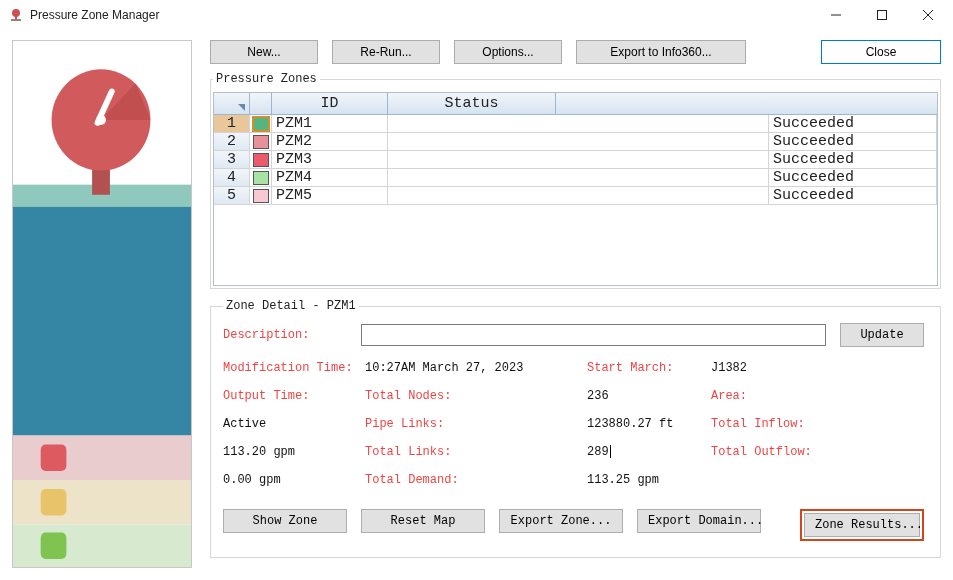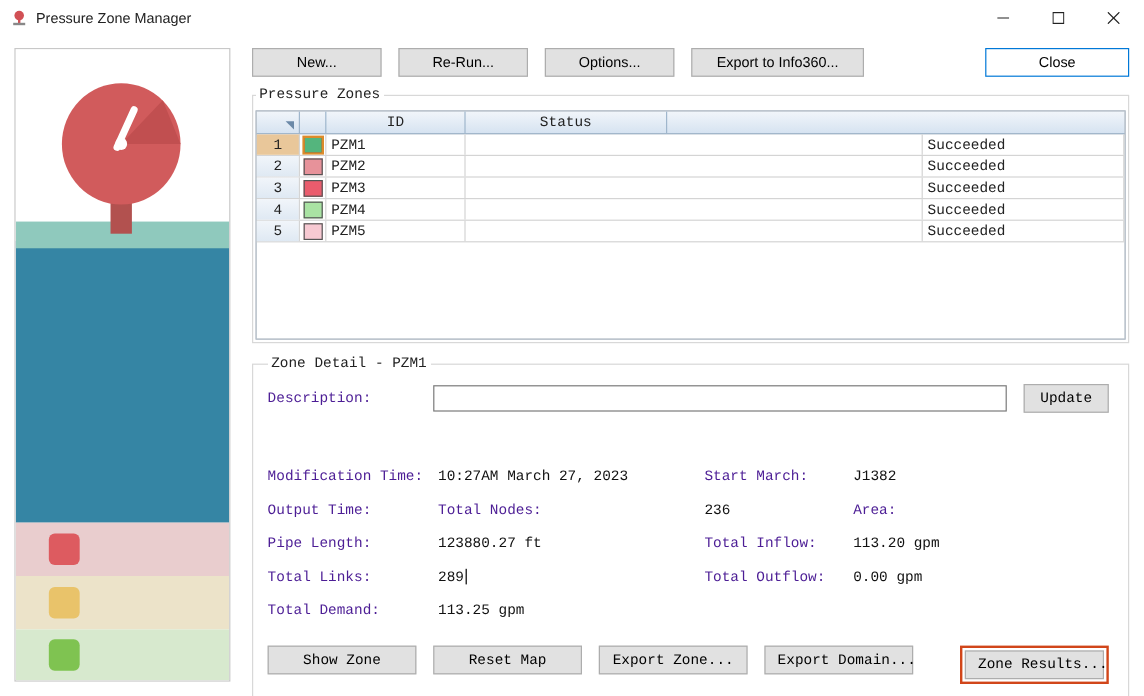--- a/index.html
+++ b/index.html
@@ -48,33 +48,33 @@
     height: 24px;
     padding: 0 10px;
     background: #e1e1e1;
     border: 1px solid #adadad;
     font-size: 12px;
     font-family: inherit;
     cursor: pointer;
     white-space: nowrap;
   }
   .btn-wide { width: 108px; }
-  .btn-xwide { width: 144px; }
+  .btn-xwide { width: 170px; }
   .btn-close { width: 120px; border: 1px solid #0078d7; background:#fff; }
   .toolbar .grow { flex:1; }
   fieldset {
     border: 1px solid #d8d8d8;
     margin: 0 0 10px 0;
     padding: 6px 2px 2px 2px;
     font-family: Liberation Mono, monospace;
   }
   fieldset legend { font-size: 12px; padding: 0 3px; }
   .grid {
     border: 1px solid #b5bfc9;
-    font-size: 12px;
+    font-size: 15px;
     background: #aab2bb;
   }
   .grid-head, .grid-row { display:flex; }
   .grid-head { background: linear-gradient(#f1f5fa,#d6e3f1); border-bottom:1px solid #9fb6cc; }
   .grid-head .cell { border-right:1px solid #9fb6cc; text-align:center; padding:2px 4px; }
   .cell { overflow:hidden; white-space:nowrap; }
   .col-rn { width:36px; }
   .col-color { width:22px; }
   .col-id { width:116px; }
   .col-desc { flex:1; }
@@ -86,29 +86,29 @@
   .grid-row.selected .col-rn { background: #e9c79a; }
   .grid-row .col-color { padding:1px; justify-content:center; }
   .swatch { width:16px; height:14px; border:1px solid #555; }
   .swatch.selected { outline:2px solid #dc8b2a; outline-offset:-1px; }
   .grid-head .col-rn { position:relative; }
   .grid-head .col-rn::after {
     content:""; position:absolute; right:4px; bottom:3px;
     border-left:7px solid transparent; border-top:7px solid #6b89a8;
   }
   .zone-detail-fs { flex:1; display:flex; flex-direction:column; padding: 10px 16px 12px 12px; }
-  .zd-grid { display:grid; grid-template-columns: 138px 218px 120px 130px; row-gap: 14px; column-gap: 4px; align-items:center;margin-top:32px; }
-  .zd-label { color:#4c1d95; }
+  .zd-grid { display:grid; grid-template-columns: 138px 218px 120px 130px; row-gap: 14px; column-gap: 4px; align-items:center; }
+  .zd-label { color:#ef4444; }
   .zd-value { color:#111; }
   .desc-row { display:flex; align-items:center; gap:14px; margin-bottom: 14px; }
   .desc-row .zd-label { width: 124px; }
   .desc-input {
     flex:1; height:22px; border:1px solid #7a7a7a; background:#fff; padding:2px 4px; font-family:inherit; font-size:12px;
   }
-  .update-btn { width:71px; }
+  .update-btn { width:84px; }
   .bottom-buttons { display:flex; gap:14px; margin-top: 22px; }
   .bottom-buttons .btn { width: 124px; }
   .highlight { border: 2px solid #d1461a; padding:2px; margin-left:auto; display:inline-block; }
   .highlight .btn { margin:0; width:116px; }
   .caret-val { position:relative; }
   .caret-val::after { content:""; display:inline-block; width:1px; height:13px; background:#000; vertical-align:middle; margin-left:1px; }
 </style>
 </head>
 <body>
 
@@ -243,21 +243,22 @@
         <span class="zd-label">Modification Time:</span>
         <span class="zd-value">10:27AM March 27, 2023</span>
         <span class="zd-label">Start March:</span>
         <span class="zd-value">J1382</span>
 
         <span class="zd-label">Output Time:</span>
         <span class="zd-label">Total Nodes:</span>
         <span class="zd-value">236</span>
 
         <span class="zd-label">Area:</span>
-        <span class="zd-label">Pipe Length:</span>
+        <span class="zd-value">Active</span>
+        <span class="zd-label">Pipe Links:</span>
         <span class="zd-value">123880.27 ft</span>
 
         <span class="zd-label">Total Inflow:</span>
         <span class="zd-value">113.20 gpm</span>
         <span class="zd-label">Total Links:</span>
         <span class="zd-value caret-val">289</span>
 
         <span class="zd-label">Total Outflow:</span>
         <span class="zd-value">0.00 gpm</span>
         <span class="zd-label">Total Demand:</span>

